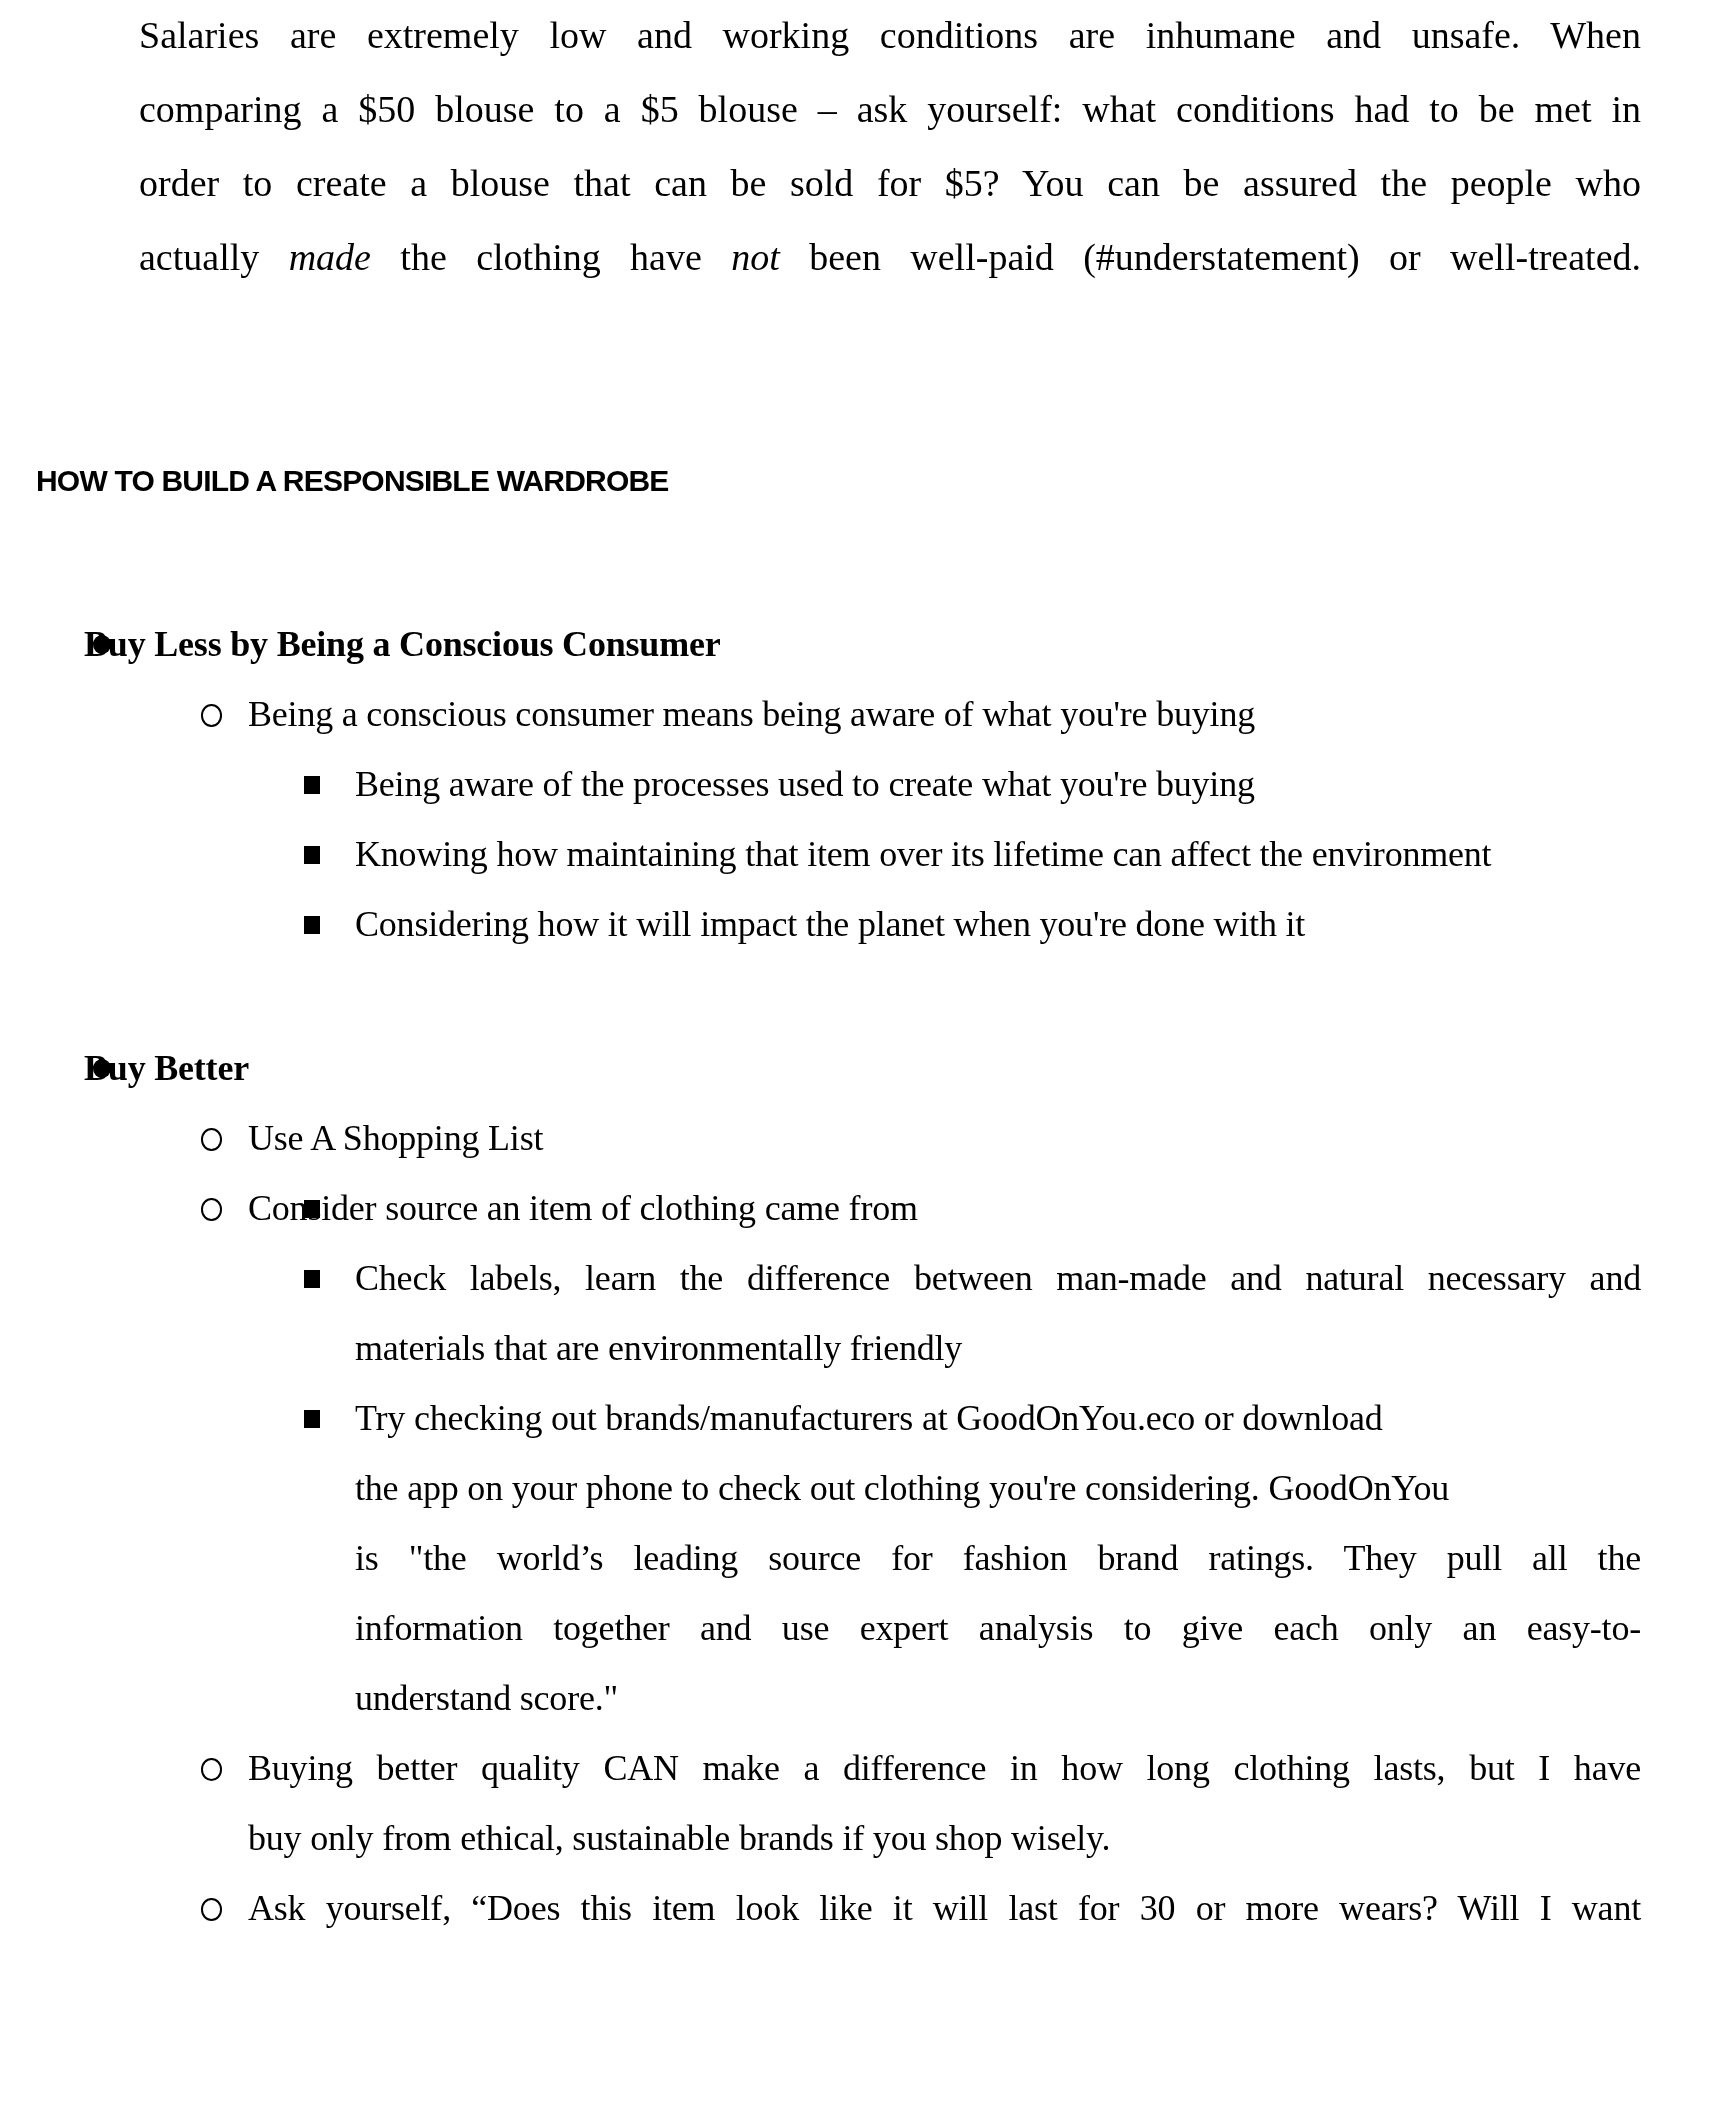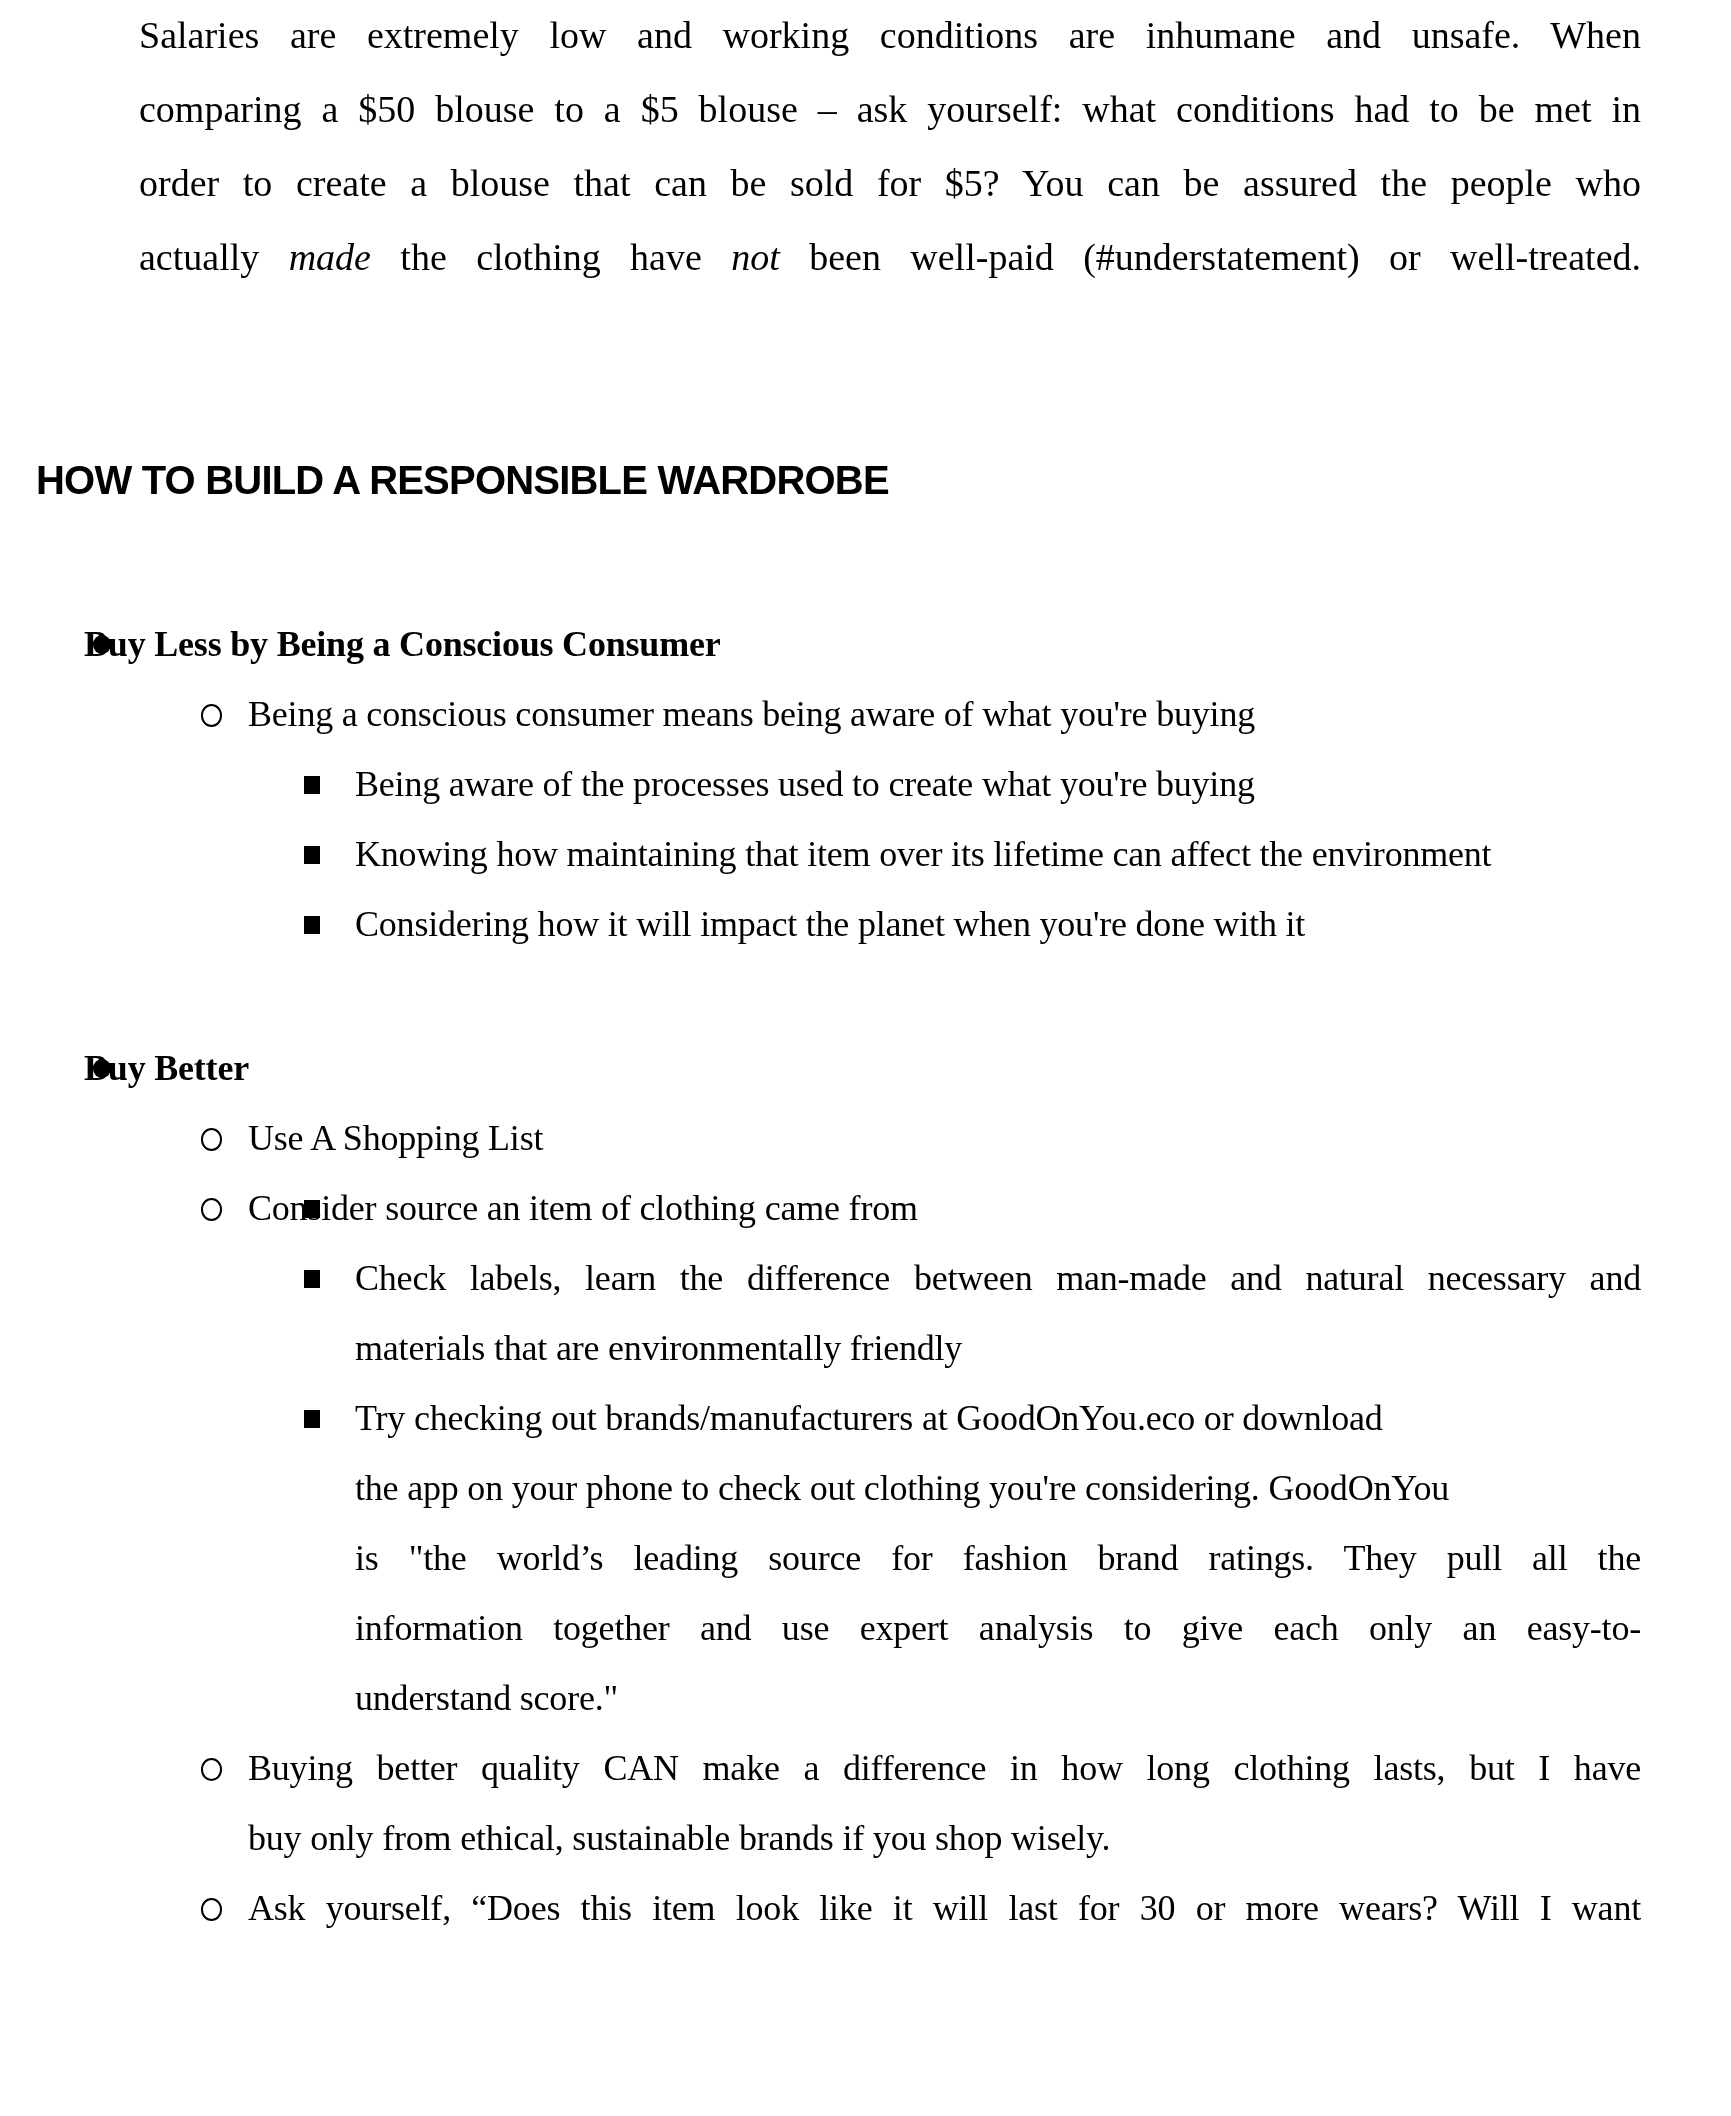--- a/index.html
+++ b/index.html
@@ -21,21 +21,21 @@
     font-size: 38px;
     line-height: 74px;
   }
   .jline { text-align: left; }
   .jline.j { text-align: justify; text-align-last: justify; }
   
   .heading {
     margin: 165px 0 0 36px;
     font-family: "Liberation Sans", "DejaVu Sans", sans-serif;
     font-weight: 700;
-    font-size: 40px;
+    font-size: 30px;
     line-height: 43px;
     letter-spacing: -0.8px;
   }
   
   .list {
     margin-top: 107px;
     font-size: 36px;
     line-height: 70px;
     letter-spacing: -0.2px;
   }

